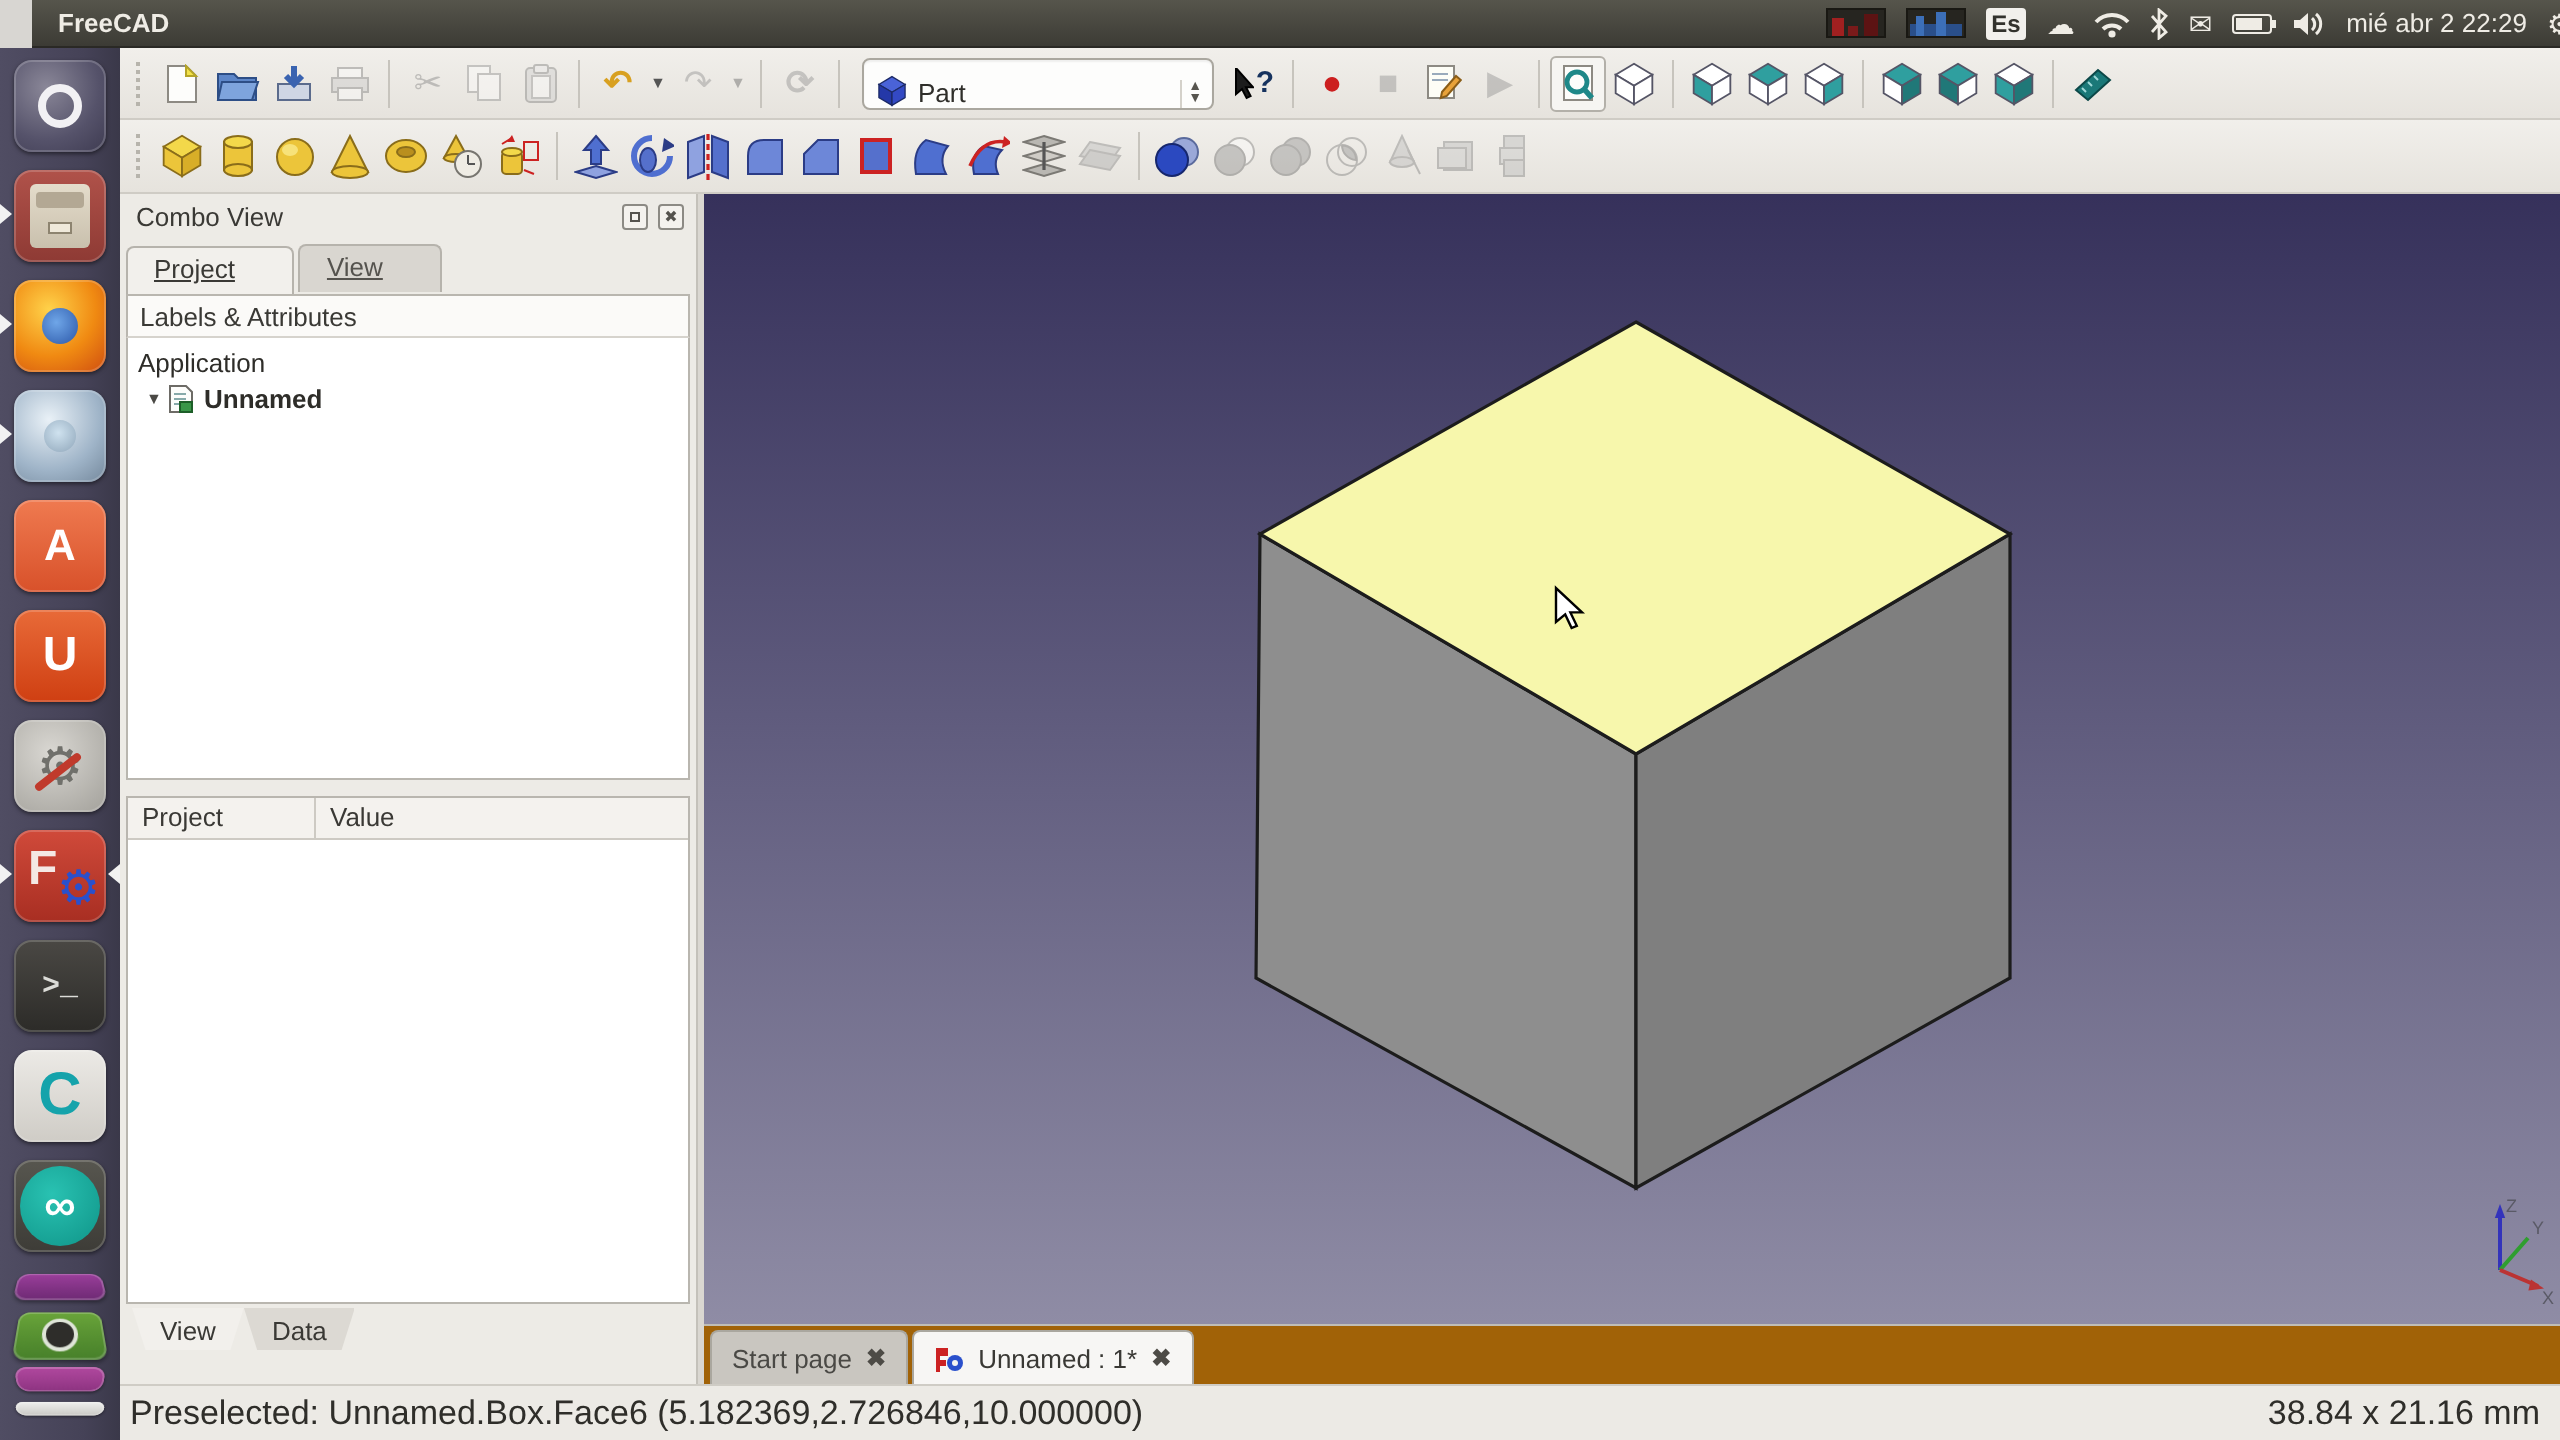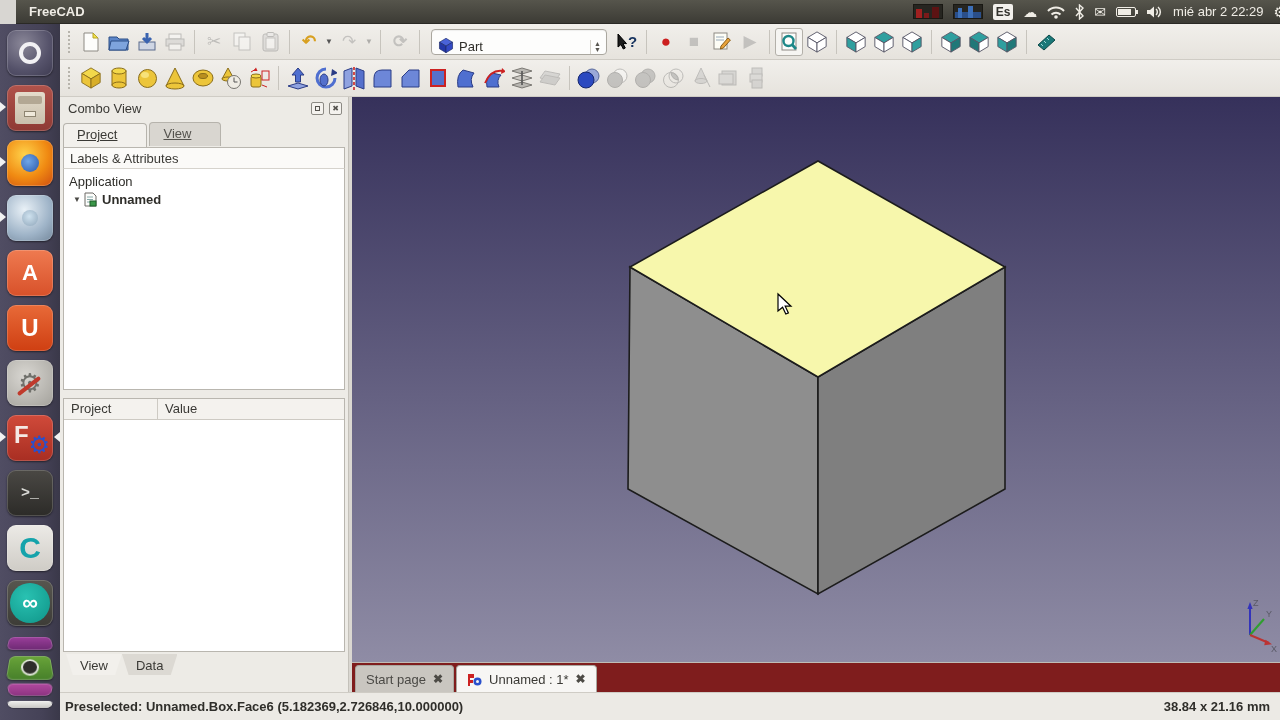--- a/index.html
+++ b/index.html
@@ -90,30 +90,30 @@
   .cv-btab { font-size:13px; color:#3a3935; padding:2px 14px 4px 14px; background:#f2f0ec;
     clip-path:polygon(12% 0, 88% 0, 100% 100%, 0 100%); transform:scaleY(-1); }
   .cv-btab span { display:inline-block; transform:scaleY(-1); }
   .cv-btab.inactive { background:#dcd9d3; }
 
   
   #viewport-wrap { position:relative; flex:1; min-height:0; }
   #viewport-wrap svg { display:block; }
 
   
-  #mdi-bar { height:30px; background:#7f1d1d; border-top:1px solid #c0bdb6; display:flex; align-items:flex-end; padding-left:3px; }
+  #mdi-bar { height:30px; background:#a16207; border-top:1px solid #c0bdb6; display:flex; align-items:flex-end; padding-left:3px; }
   .mdi-tab { display:flex; align-items:center; gap:7px; font-size:13px; color:#3a3935; height:27px;
     border:1px solid #aaa79f; border-bottom:none; border-radius:4px 4px 0 0; padding:0 10px; margin-right:2px; }
   .mdi-tab.active { background:#f7f6f4; }
   .mdi-tab.inactive { background:#c9c6c0; color:#4a4945; }
   .mdi-close { font-size:12px; color:#4d4b46; font-weight:bold; }
 
   
   #statusbar { height:28px; background:#eceae5; border-top:1px solid #cfccc5; display:flex; align-items:center;
-    font-size:13px; color:#2f2e2a; padding:0 10px 0 5px;font-weight:bold; }
+    font-size:17px; color:#2f2e2a; padding:0 10px 0 5px; }
   #status-msg { flex:1; }
 
   
   .yfill { fill:#ecc53a; stroke:#8a6d1a; stroke-width:1; }
   .bfill { fill:#5570cc; stroke:#2b3c86; stroke-width:1; }
   .gfill { fill:#b9b7b2; stroke:#7b7974; stroke-width:1; }
   .vc { --pt:#fff; --pl:#fff; --pr:#fff; }
 </style>
 </head>
 <body>

